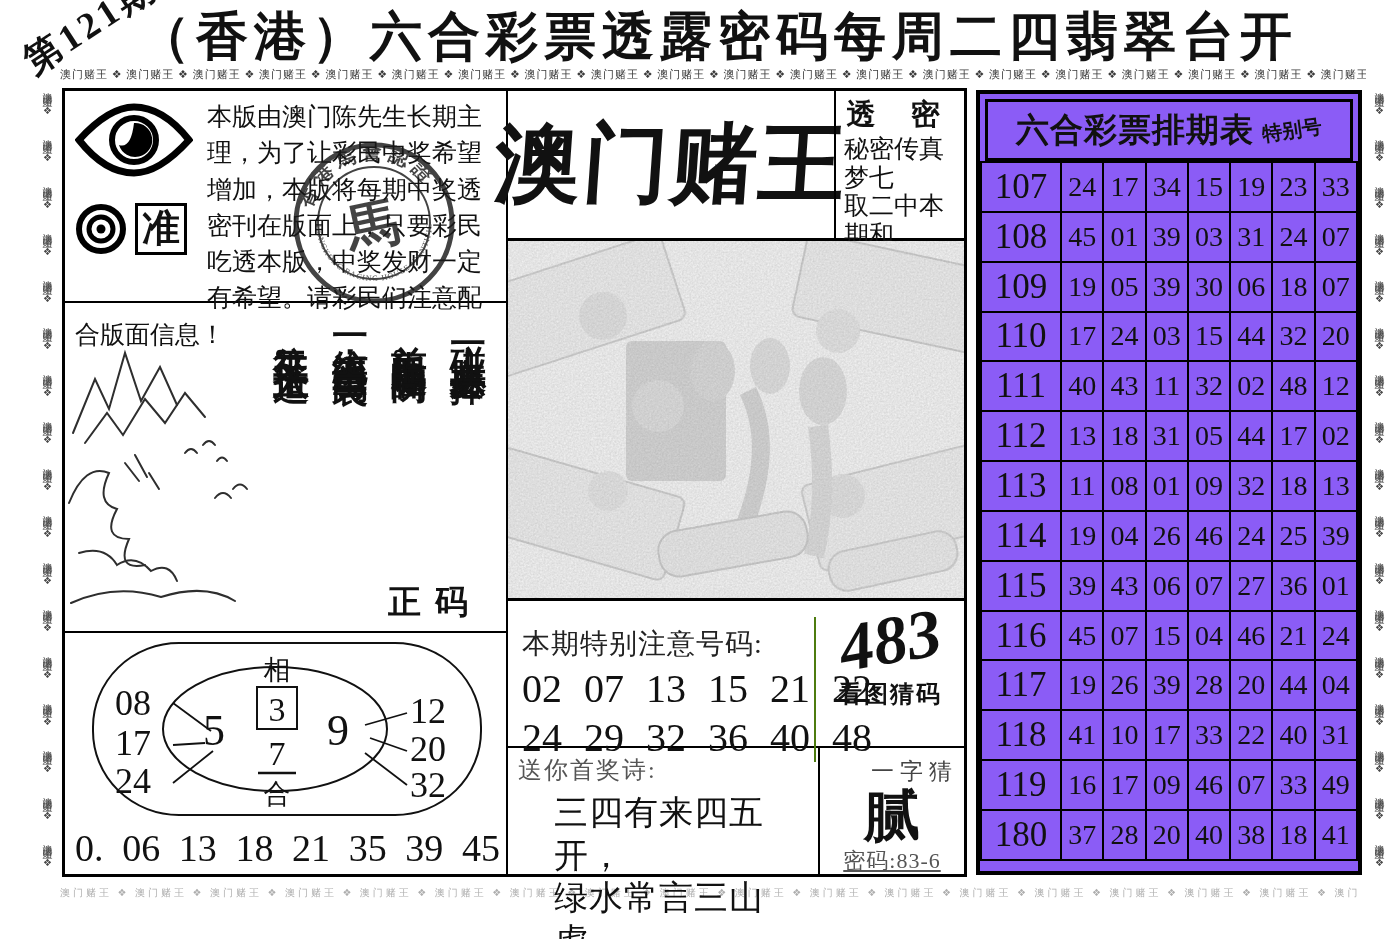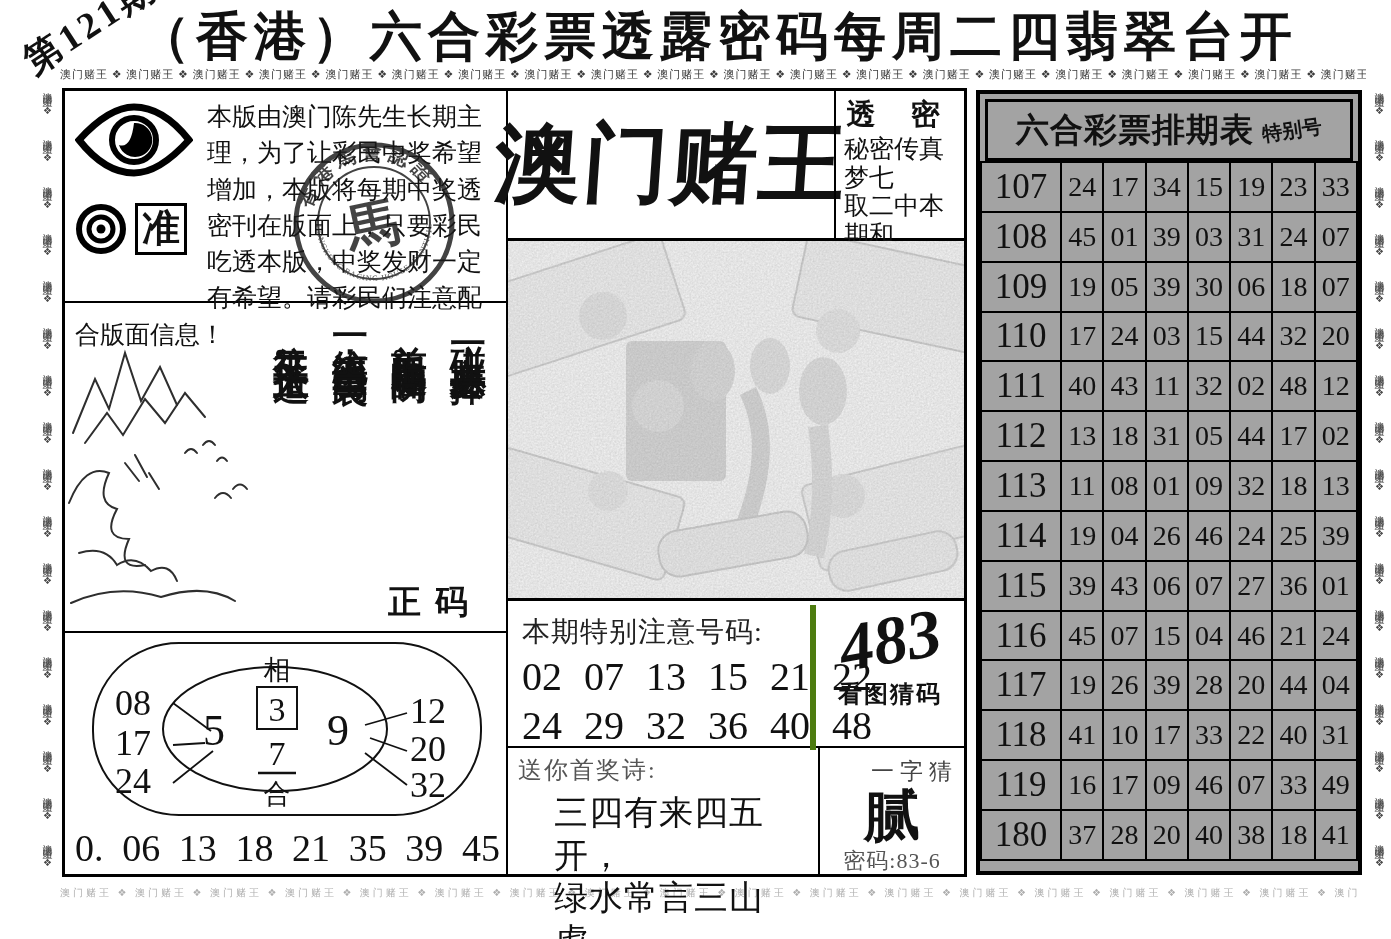--- a/index.html
+++ b/index.html
@@ -50,37 +50,37 @@
   
   .mast-row { position:absolute; left:0; top:0; width:100%; height:150px; border-bottom:3px solid #000; }
   .masthead { position:absolute; left:0; top:0; width:326px; height:100%;
     display:flex; align-items:center; justify-content:center;
     font-size:86px; font-weight:bold; transform:skewX(-4deg); letter-spacing:2px; white-space:nowrap;}
   .toumi { position:absolute; left:326px; top:0; right:0; height:100%; border-left:2px solid #000; padding:4px 8px; }
   .toumi-title { text-align:center; font-size:29px; font-weight:bold; letter-spacing:14px; }
   .toumi-lines div { font-size:25px; line-height:1.14; }
   .photo { position:absolute; left:0; top:150px; width:100%; height:360px; border-bottom:3px solid #000; overflow:hidden; }
   .notice { position:absolute; left:0; top:510px; width:100%; height:147px; border-bottom:2px solid #000; }
-  .notice-main { position:absolute; left:0; top:4px; width:308px; height:100%; border-right:6px solid #4d7c0f; padding:8px 0 5px 14px; }
+  .notice-main { position:absolute; left:0; top:16px; width:308px; height:100%; border-right:2px solid #4d7c0f; padding:8px 0 5px 14px; }
   .notice-label { font-size:28px; letter-spacing:1px; color:#222; }
   .num-row { display:flex; gap:0; font-size:40px; margin-top:2px; }
   .num-row span { margin-right:22px; }
   .guess { position:absolute; left:308px; top:0; right:0; height:100%; text-align:center; }
   .guess-num { font-size:68px; font-weight:bold; font-style:italic; transform:rotate(-10deg); line-height:1.1; margin-top:2px;}
   .guess-label { font-size:24px; font-weight:bold; letter-spacing:2px; }
   .verse { position:absolute; left:0; top:657px; width:100%; height:129px; }
   .verse-main { position:absolute; left:0; top:0; width:312px; height:100%; border-right:2px solid #000; padding:6px 16px 0 10px; }
   .verse-label { font-size:24px; color:#555; letter-spacing:2px; }
   .verse-lines { margin-top:6px; margin-left:36px; font-size:34px; line-height:1.25; letter-spacing:1px; }
   .riddle { position:absolute; left:312px; top:0; right:0; height:100%; text-align:center; }
   .riddle-label { font-size:23px; color:#444; letter-spacing:6px; margin-top:8px;padding-left:45px; }
   .riddle-char { font-size:56px; font-weight:bold; line-height:1.05; }
-  .riddle-code { font-size:22px; color:#555; letter-spacing:1px; }
-  
-  .sched { position:absolute; left:976px; top:90px; width:386px; height:785px; border:4px solid #000; background:#a3a3a3; }
+  .riddle-code { font-size:22px; color:#555; letter-spacing:1px;text-decoration:underline; }
+  
+  .sched { position:absolute; left:976px; top:90px; width:386px; height:785px; border:4px solid #000; background:#8b5cf6; }
   .sched-head { margin:5px 5px 0 5px; border:3px solid #000; height:62px;
     display:flex; align-items:center; justify-content:center; gap:8px; }
   .sched-title { font-size:33px; font-weight:bold; letter-spacing:1px; }
   .sched-sub { font-size:20px; font-weight:bold; transform:rotate(-8deg); }
   .sched table { width:100%; height:700px; border-collapse:collapse; table-layout:fixed; }
   .sched td { border:2px solid #000; text-align:center; padding:0; }
   .sched td.issue { font-size:35px; width:80px; }
   .sched td.num { font-size:28px; }
 </style>
 </head>

